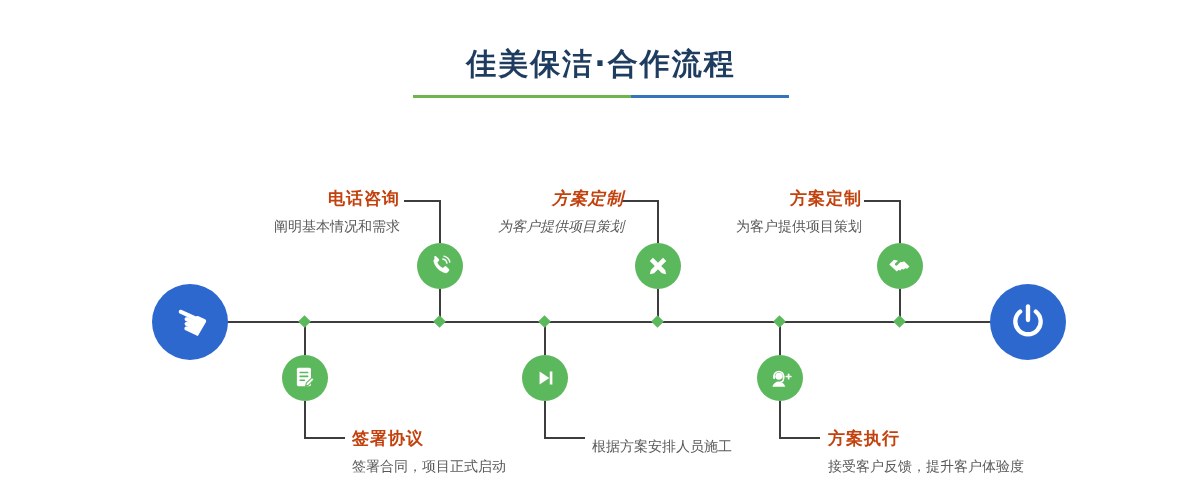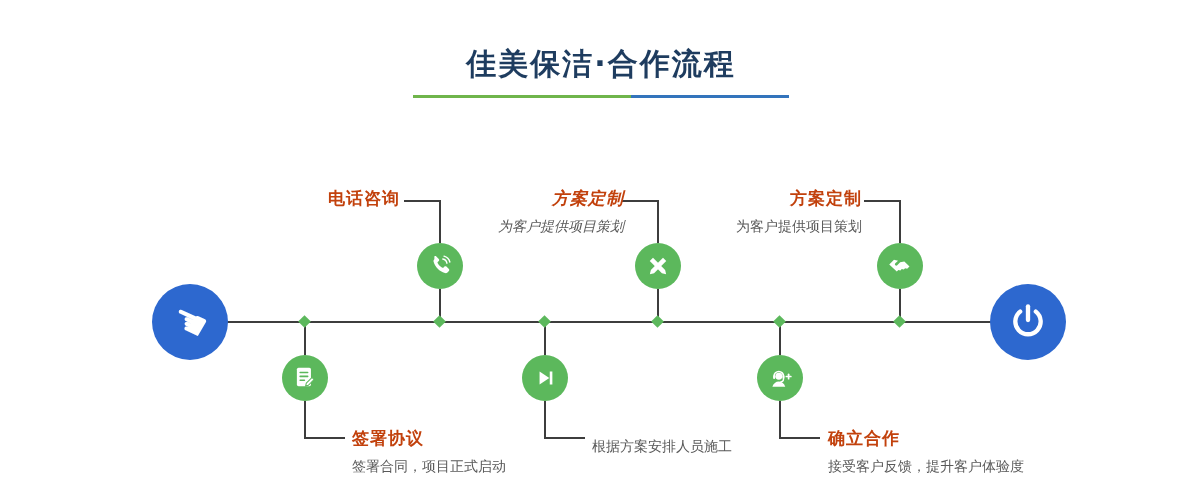--- a/index.html
+++ b/index.html
@@ -72,20 +72,21 @@
     <svg width="26" height="26" viewBox="0 0 24 24">
       <path fill="#fff" d="M6.8 3.2c.5-.5 1.3-.5 1.8 0l2.3 2.3c.5.5.5 1.3 0 1.8l-1 1c-.3.3-.3.7-.1 1 1 1.8 2.5 3.3 4.3 4.3.3.2.7.1 1-.1l1-1c.5-.5 1.3-.5 1.8 0l2.3 2.3c.5.5.5 1.3 0 1.8l-1.3 1.3c-.6.6-1.5.9-2.4.6-5-1.5-9-5.4-10.4-10.4-.3-.9 0-1.8.7-2.4z"></path>
       <path fill="none" stroke="#fff" stroke-width="1.3" stroke-linecap="round" d="M14.6 5.6a4.6 4.6 0 0 1 3.8 3.8M15.7 2.9a7.6 7.6 0 0 1 5.4 5.4"></path>
     </svg>
   </div>
   <div class="stem" style="left:439px; top:289px; height:33px;"></div>
   <div class="hline" style="left:404px; top:200px; width:37px;"></div>
   <div class="vline" style="left:439px; top:200px; height:43px;"></div>
   <div class="label-top" style="right:802px; top:188px;">
     <div class="step-title">电话咨询</div>
+    <div class="step-desc">阐明基本情况和需求</div>
   </div>
 
   <div class="node" style="left:635px; top:243px;">
     <svg width="26" height="26" viewBox="0 0 24 24">
       <g fill="#fff">
         <path d="M16.6 4.4l3 3-11.2 11.2-3.9.9.9-3.9z"></path>
         <path d="M7.4 4.4l-3 3 11.2 11.2 3.9.9-.9-3.9z"></path>
       </g>
     </svg>
   </div>
@@ -153,17 +154,17 @@
       <g stroke="#fff" stroke-width="1.5" stroke-linecap="round">
         <line x1="19.2" y1="8.2" x2="19.2" y2="12.2"></line>
         <line x1="17.2" y1="10.2" x2="21.2" y2="10.2"></line>
       </g>
     </svg>
   </div>
   <div class="stem" style="left:779px; top:323px; height:32px;"></div>
   <div class="vline" style="left:779px; top:401px; height:38px;"></div>
   <div class="hline" style="left:780px; top:437px; width:40px;"></div>
   <div class="label-bottom" style="left:828px; top:428px;">
-    <div class="step-title">确立合作</div>
+    <div class="step-title">方案执行</div>
     <div class="step-desc">接受客户反馈，提升客户体验度</div>
   </div>
 
 </div>
 
 </body></html>

